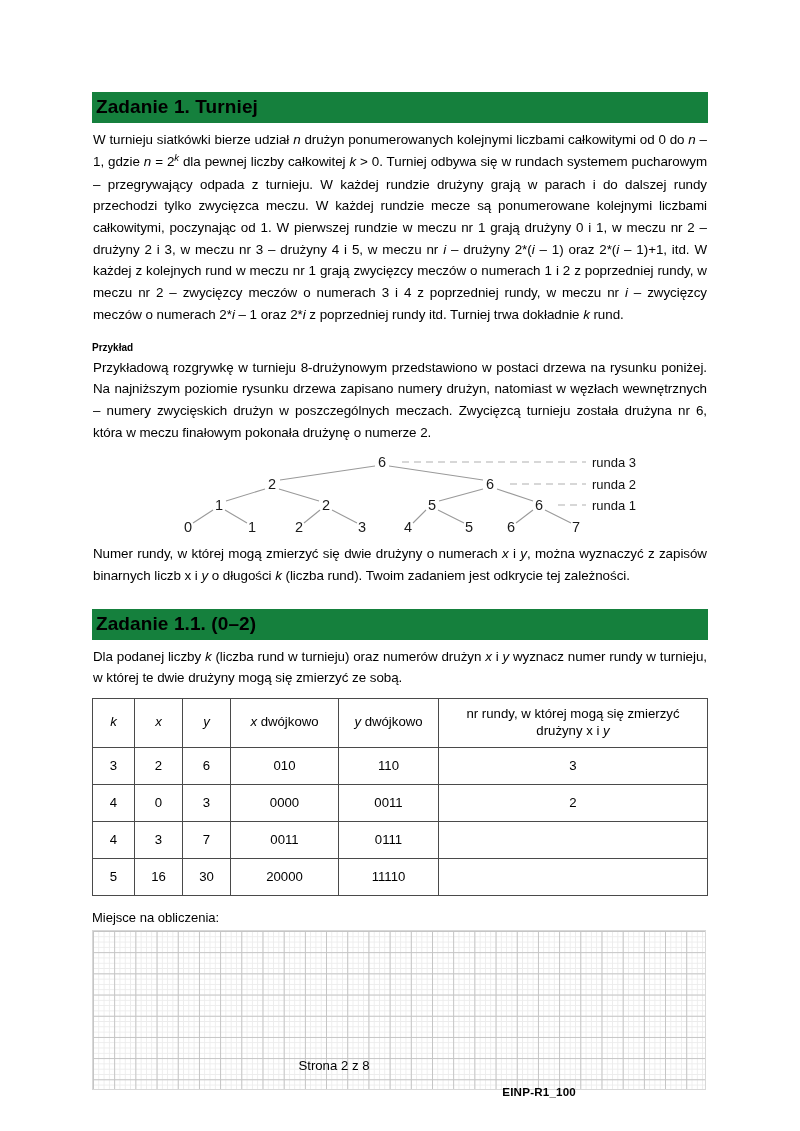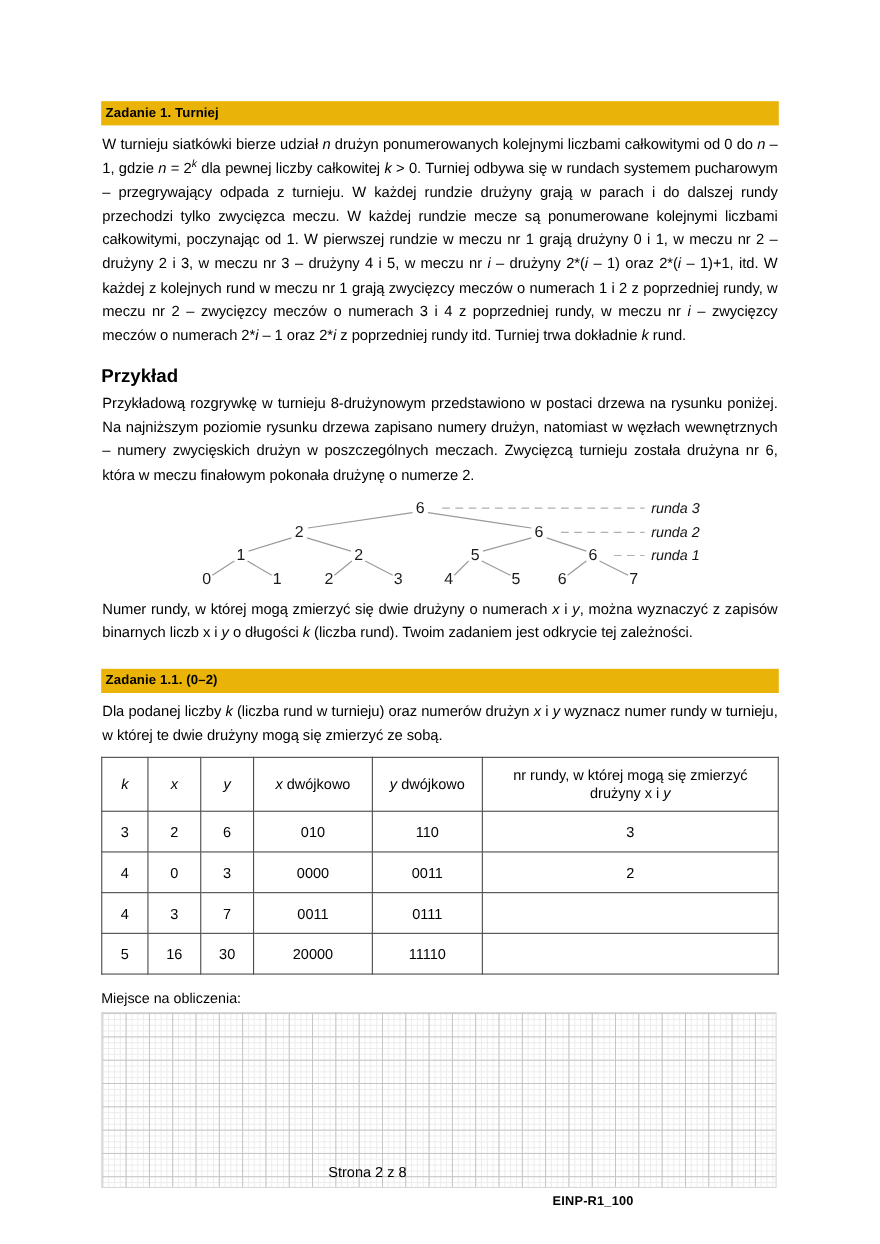--- a/index.html
+++ b/index.html
@@ -24,40 +24,40 @@
   }
   .content {
     position: absolute;
     left: 92px;
     top: 92px;
     width: 616px;
   }
 
   
   .section-bar {
-    background: #eab308;
-    font-size: 12px;
+    background: #15803d;
+    font-size: 19px;
     font-weight: bold;
     padding: 3px 4px 4px 4px;
     line-height: 1.25;
     letter-spacing: 0.1px;
   }
 
   
   p.body {
     font-size: 13.4px;
     line-height: 1.62;
     text-align: justify;
     margin: 6px 0 0 0;
     padding: 0 1px;
     letter-spacing: -0.05px;
   }
   p.tight { margin-top: 4px; }
   .sub-head {
-    font-size: 17px;
+    font-size: 10px;
     font-weight: bold;
     margin: 16px 0 0 0;
   }
   i, .it { font-style: italic; }
   sup { font-size: 9.5px; vertical-align: super; font-style: italic; }
 
   
   .tree-wrap {
     position: relative;
     width: 616px;
@@ -71,21 +71,20 @@
     color: #1a1a1a;
     transform: translate(-50%, -50%);
     white-space: nowrap;
   }
   .rlabel {
     position: absolute;
     font-size: 13px;
     color: #111;
     transform: translateY(-50%);
     white-space: nowrap;
-    font-style: italic;
   }
 
   
   table.ans {
     border-collapse: collapse;
     width: 616px;
     margin-top: 9px;
     table-layout: fixed;
   }
   table.ans th, table.ans td {

